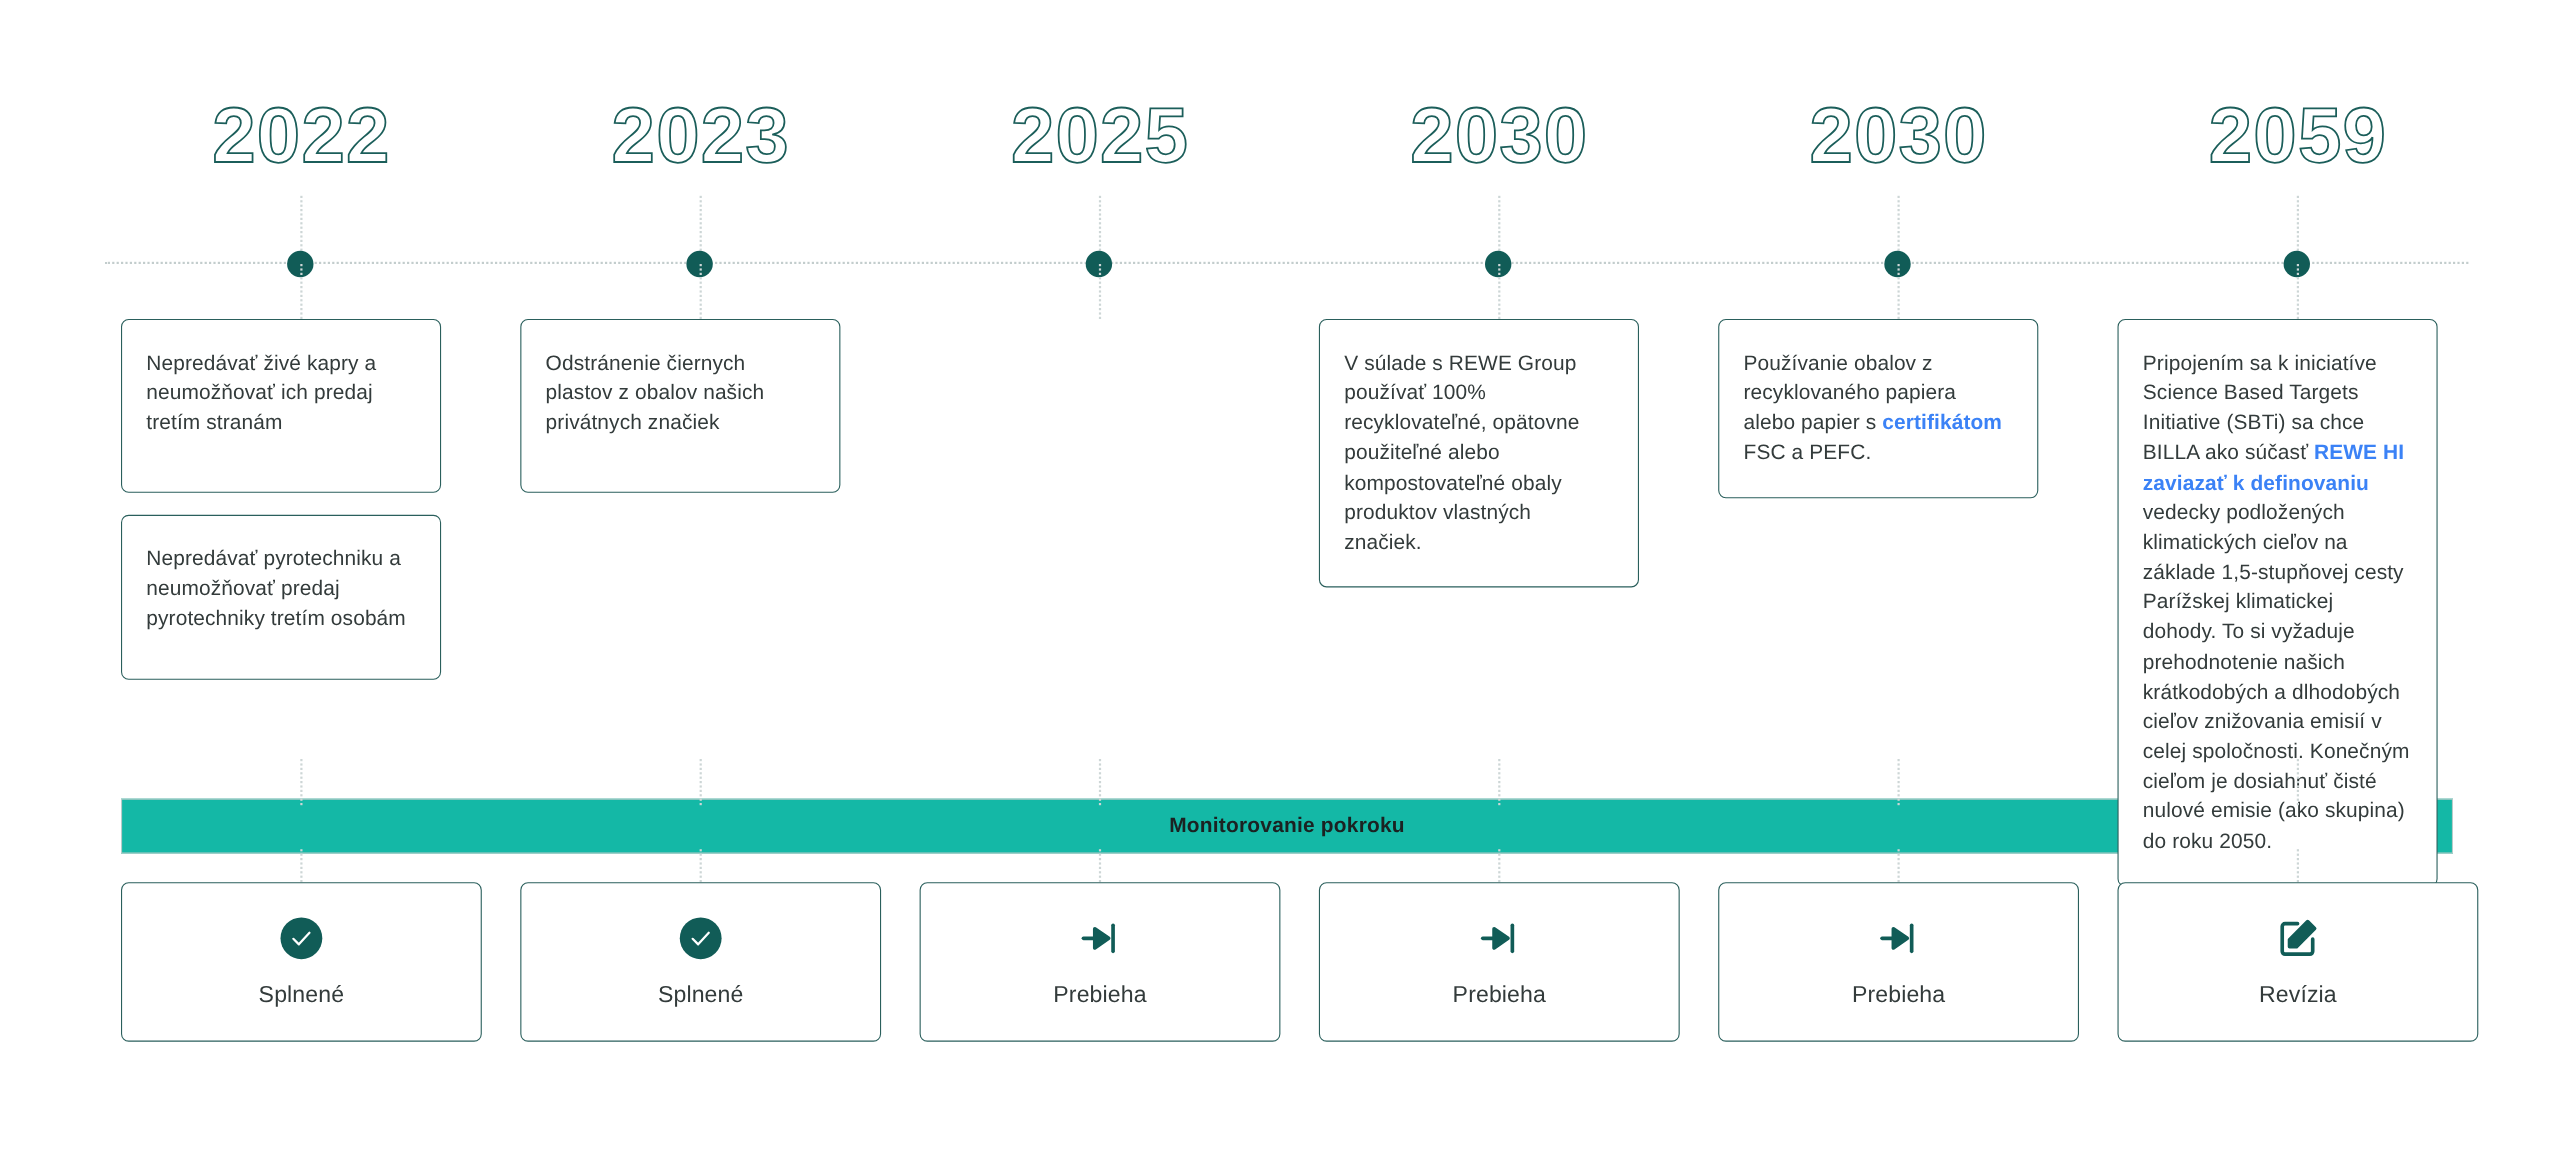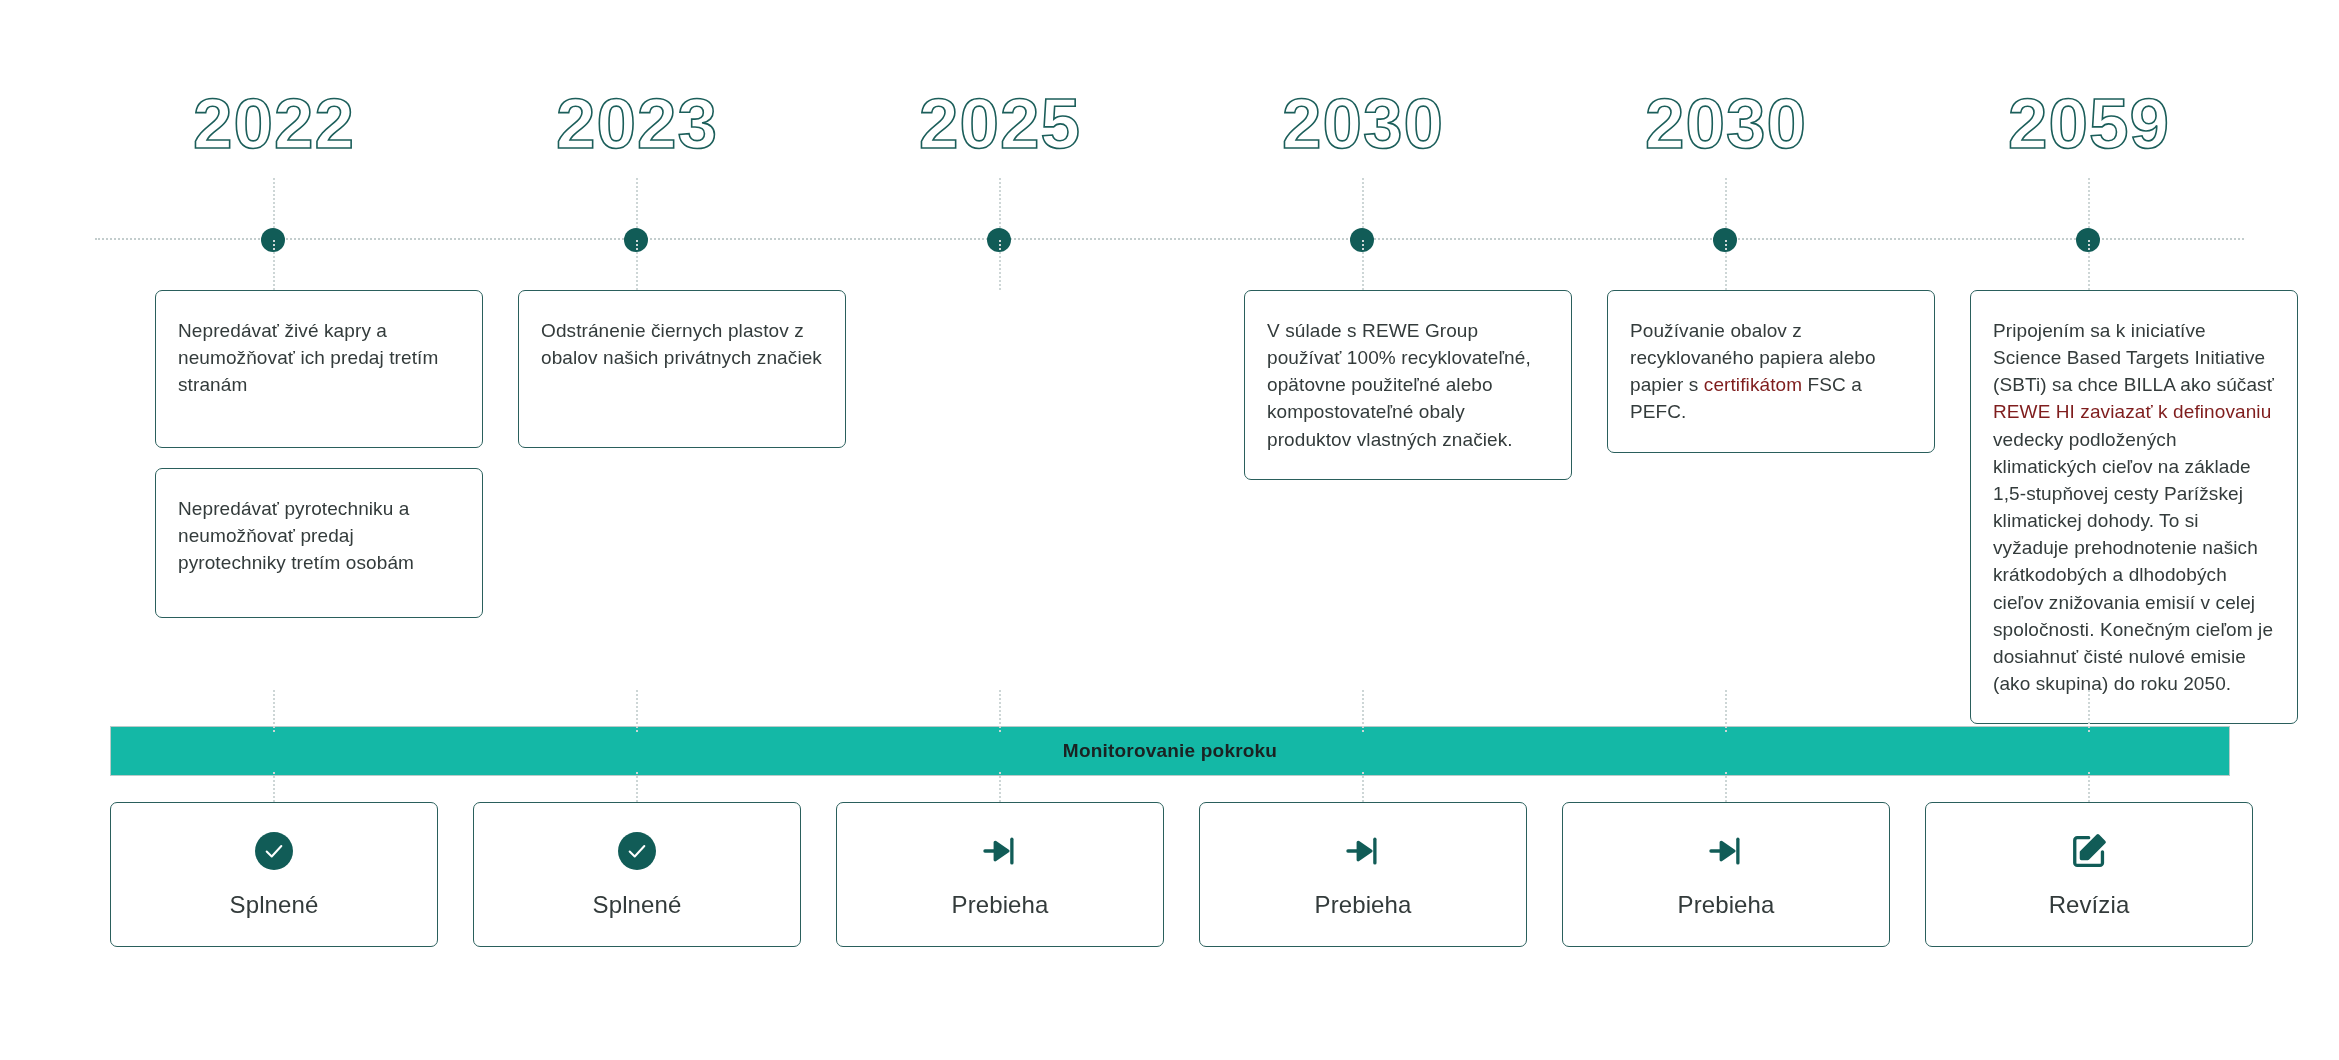--- a/index.html
+++ b/index.html
@@ -85,35 +85,34 @@
     width: 24px;
     height: 24px;
     border-radius: 50%;
     background: #115c57;
   }
 
   
   .card {
     position: absolute;
     left: 0;
-    width: 328px;
+    width: 291px;
     border: 1px solid #2a5f5c;
     border-radius: 7px;
     background: #ffffff;
     padding: 26px 22px;
     color: #333b3b;
     font-size: 19px;
     line-height: 1.43;
     letter-spacing: 0.1px;
-    margin-left: 45px;
   }
   .card.primary { top: 290px; min-height: 158px; }
   .card.secondary { top: 468px; min-height: 150px; }
   .card.tall { top: 290px; }
-  .card b { font-weight: 400; color: #7f1d1d; }
+  .card b { font-weight: 700; color: #3b82f6; }
 
   
   .banner {
     position: absolute;
     left: 110px;
     top: 726px;
     width: 2120px;
     height: 50px;
     background: #14b8a6;
     border: 1px solid #b9cbc9;
@@ -143,21 +142,21 @@
     gap: 20px;
   }
   .status-icon {
     width: 40px;
     height: 40px;
     display: flex;
     align-items: center;
     justify-content: center;
   }
   .status-label {
-    font-size: 24px;
+    font-size: 21px;
     color: #333b3b;
     letter-spacing: 0.1px;
   }
 
   .check-circle {
     width: 38px;
     height: 38px;
     border-radius: 50%;
     background: #115c57;
     display: flex;

